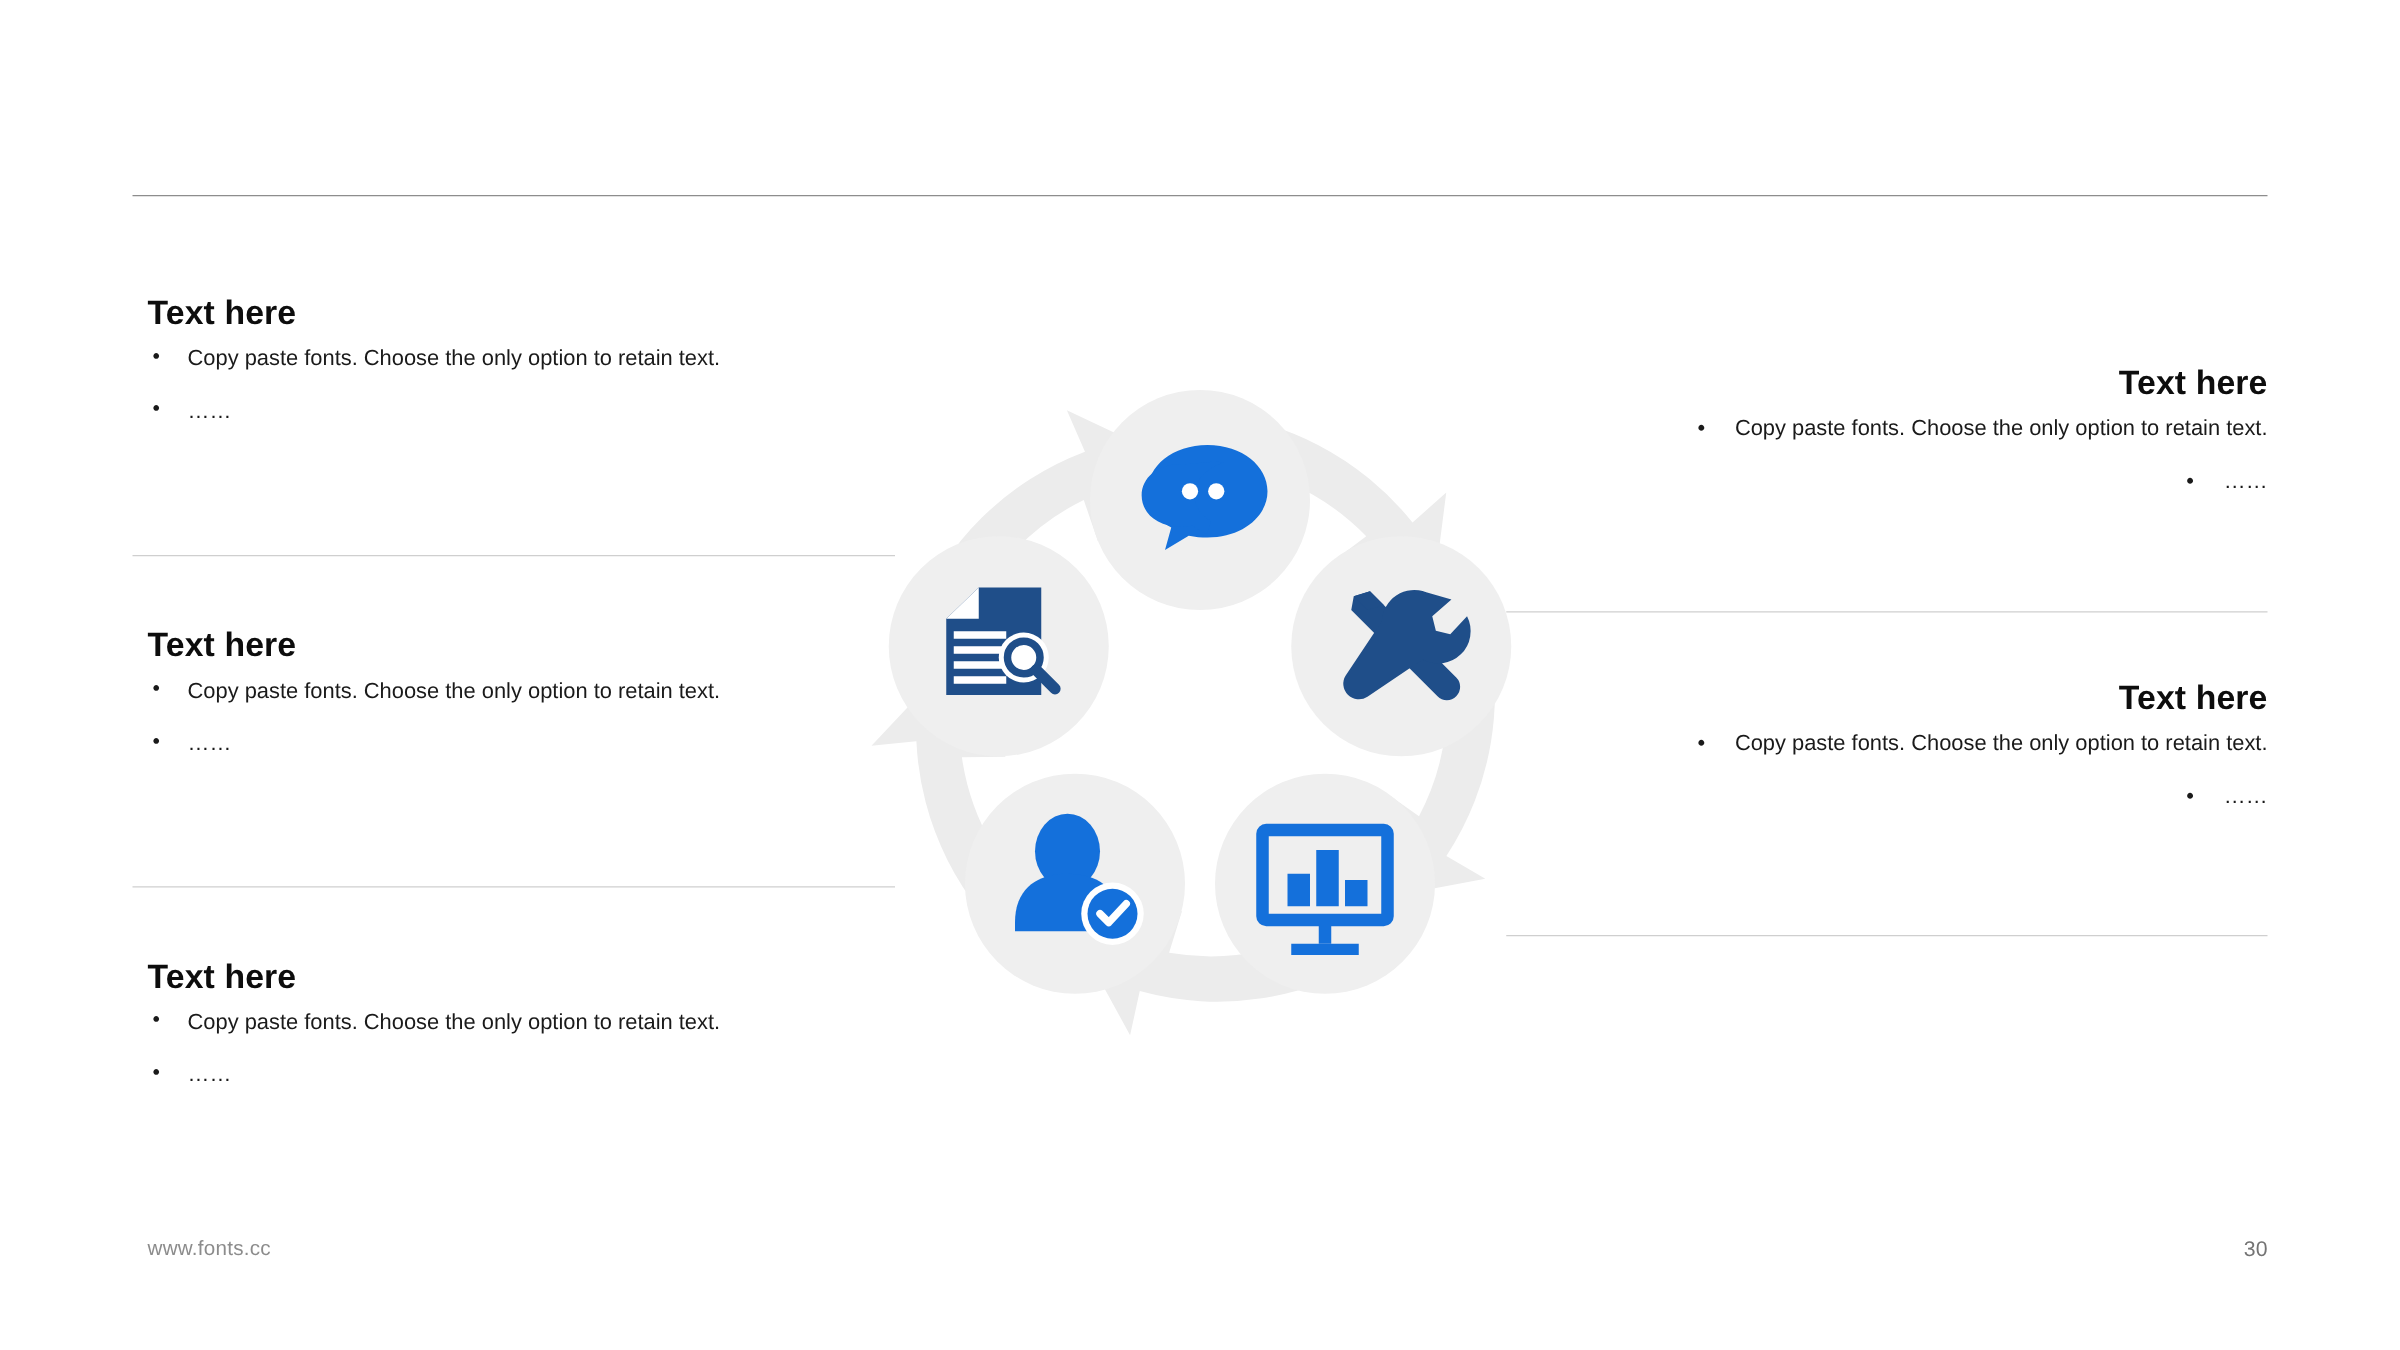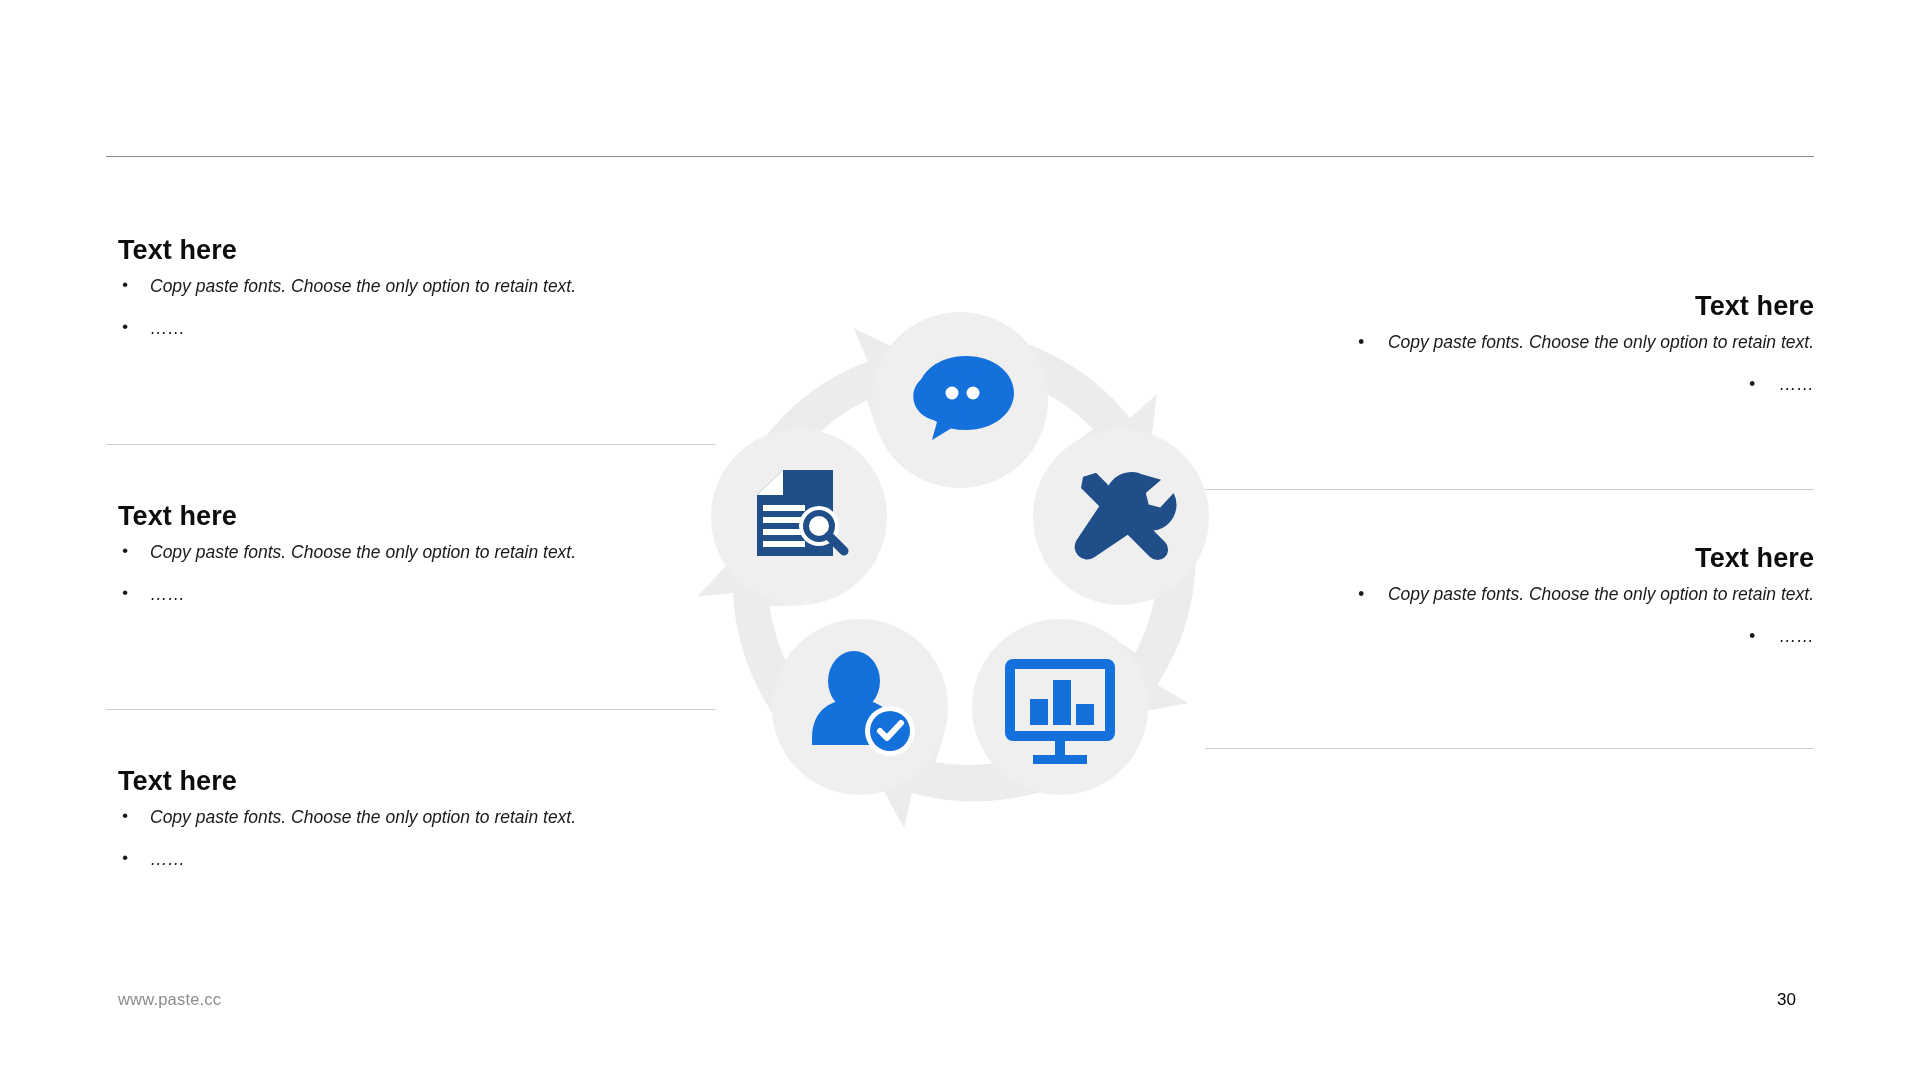--- a/index.html
+++ b/index.html
@@ -51,21 +51,20 @@
     font-size: 27px;
     font-weight: bold;
     color: #0d0d0d;
     letter-spacing: 0.1px;
     line-height: 1.2;
   }
   .bullets {
     list-style: none;
     margin: 0;
     padding: 0;
-    font-style: italic;
   }
   .bullets li {
     font-size: 17.5px;
     color: #1a1a1a;
     line-height: 1.42;
     margin: 0 0 17px 0;
     position: relative;
     white-space: nowrap;
   }
   .bullets li:last-child { margin-bottom: 0; }
@@ -118,24 +117,24 @@
   .footer-url {
     position: absolute;
     left: 118px;
     top: 990px;
     font-size: 16.5px;
     color: #8c8c8c;
     letter-spacing: .2px;
   }
   .page-no {
     position: absolute;
-    right: 124px;
+    right: 106px;
     top: 990px;
     font-size: 17px;
-    color: #000000;
+    color: #737373;
   }
 </style>
 </head>
 <body>
 
 <div class="slide">
 
   <div class="rule top-rule"></div>
 
   <div class="rule divider d-left-1"></div>
@@ -276,16 +275,16 @@
         <rect x="-36" y="0" width="42" height="6" fill="#ffffff"></rect>
         <rect x="-36" y="12" width="42" height="6" fill="#ffffff"></rect>
         <rect x="-36" y="24" width="42" height="6" fill="#ffffff"></rect>
         <circle cx="20" cy="9" r="20" fill="#ffffff"></circle>
         <circle cx="20" cy="9" r="13" fill="none" stroke="#1f4e89" stroke-width="6"></circle>
         <path d="M 30 19 L 45 34" stroke="#1f4e89" stroke-width="9" stroke-linecap="round"></path>
       </g>
     </svg>
   </div>
 
-  <div class="footer-url">www.paste.cc</div>
+  <div class="footer-url">www.fonts.cc</div>
   <div class="page-no">30</div>
 
 </div>
 
 </body></html>

